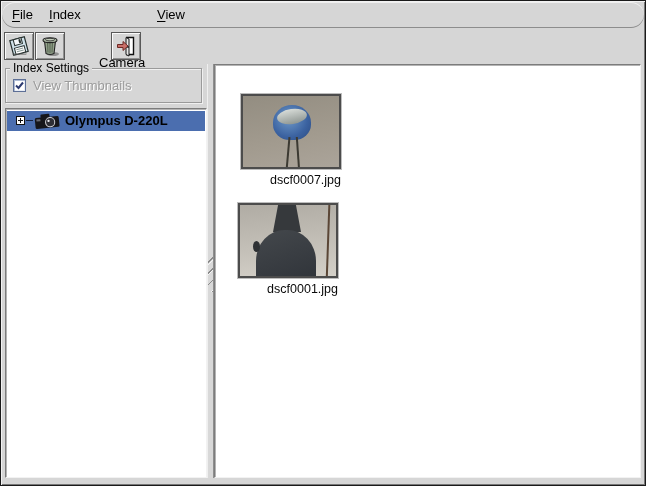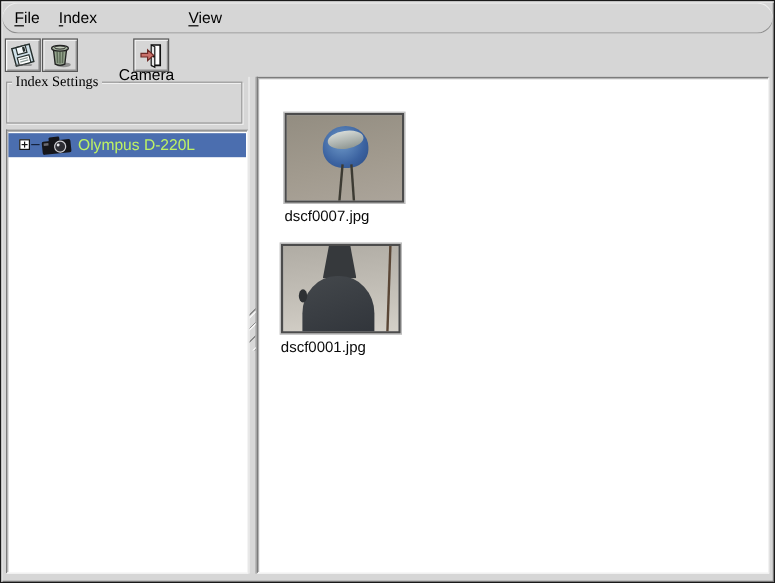--- a/index.html
+++ b/index.html
@@ -38,21 +38,21 @@
   .tb0{left:3px;} .tb1{left:34px;} .tb2{left:110px;}
 
   
   .frame {
     position:absolute; left:4px; top:67px; width:197px; height:35px;
     border:1px solid #9a9a9a;
     box-shadow: inset 1px 1px 0 #f0f0f0, 1px 1px 0 #f0f0f0;
   }
   .frame-label {
     position:absolute; left:4px; top:-8px; background:#d6d6d6;
-    padding:0 3px; font-size:12px; color:#000; white-space:nowrap;font-family:Liberation Serif, serif;
+    padding:0 3px; font-size:12px; color:#000; white-space:nowrap;
   }
   .cb-row { position:absolute; left:7px; top:9px; display:flex; align-items:center; gap:7px; }
   .checkbox {
     width:13px; height:13px; background:#fff;
     border:1px solid #5d6f96;
     box-shadow: inset 1px 1px 0 #aebbd4, inset -1px -1px 0 #e8edf5;
     display:flex; align-items:center; justify-content:center;
   }
   .cb-label { font-size:13px; color:#9b9b9b; text-shadow:1px 1px 0 #fff; }
 
@@ -70,21 +70,21 @@
   .expander {
     position:absolute; left:9px; top:5px; width:9px; height:9px;
     background:#fff; border:1px solid #111;
   }
   .expander .h { position:absolute; left:1px; top:3px; width:5px; height:1px; background:#111; }
   .expander .v { position:absolute; left:3px; top:1px; width:1px; height:5px; background:#111; }
   .branch { position:absolute; left:19px; top:9px; width:7px; height:1px; background:#15233f; }
   .tree-cam { position:absolute; left:26px; top:1px; }
   .tree-label {
     position:absolute; left:58px; top:0; height:14px; line-height:20px;
-    color:#bef264; font-size:13px; white-space:nowrap;
+    color:#000000; font-size:13px; white-space:nowrap;font-weight:bold;
   }
 
   
   .splitter {
     position:absolute; left:206px; top:63px; width:7px; height:414px;
     background:#d8d8d8;
     border-left:1px solid #efefef; border-right:1px solid #8e8e8e;
   }
   .grip {
     position:absolute; left:0; right:0; top:192px; height:36px;
@@ -93,21 +93,21 @@
       repeating-linear-gradient(315deg, #f5f5f5 1px 2px, transparent 2px 8px);
   }
 
   
   .thumb-panel {
     position:absolute; left:213px; top:63px; width:427px; height:414px;
     background:#fff;
     border:1px solid #7c7c7c; border-right-color:#f2f2f2; border-bottom-color:#f2f2f2;
     box-shadow: inset 1px 1px 0 #b4b4b4;
   }
-  .thumb { position:absolute; width:104px; display:flex; flex-direction:column; align-items:flex-start; }
+  .thumb { position:absolute; width:104px; display:flex; flex-direction:column; align-items:flex-end; }
   .tc1{left:22px; top:29px;} .tc2{left:155px; top:28px;} .tc3{left:290px; top:29px;}
   .tc4{left:19px; top:138px;} .tc5{left:155px; top:140px;}
   .photo {
     width:100px; height:75px; border:2px solid #4c4c4c; outline:1px solid #bdbdbd;
     position:relative; overflow:hidden; padding:0; cursor:default; background:#888;
   }
   .photo > div { position:absolute; }
   .thumb-label { margin-top:4px; font-size:12.5px; color:#0a0a0a; white-space:nowrap; }
 
   
@@ -216,20 +216,28 @@
         <path d="M12 3.5 L19.5 3.5 L19.5 20.5 L12 20.5" fill="#ffffff" stroke="#111" stroke-width="1.4"></path>
         <path d="M12 3.5 L15 5 L15 22 L12 20.5 Z" fill="#e8e8e8" stroke="#111" stroke-width="1"></path>
         <circle cx="14" cy="13" r=".9" fill="#111"></circle>
         <path d="M3.5 10.5 L9 10.5 L9 7.5 L14 12 L9 16.5 L9 13.5 L3.5 13.5 Z" fill="#c9706a" stroke="#6e2a26" stroke-width="1"></path>
       </svg>
     </span>
   </button>
 
   <div class="frame">
     <span class="frame-label">Index Settings</span>
+    <div class="cb-row">
+      <span class="checkbox">
+        <svg width="11" height="11" viewBox="0 0 11 11">
+          <path d="M2 5.5 L4.5 8 L9 2.5" fill="none" stroke="#2c3a70" stroke-width="2"></path>
+        </svg>
+      </span>
+      <span class="cb-label">View Thumbnails</span>
+    </div>
   </div>
 
   <div class="tree-panel">
     <div class="tree-row">
       <span class="expander">
         <span class="h"></span>
           <span class="v"></span>
       </span>
       <span class="branch"></span>
       <span class="tree-cam">

